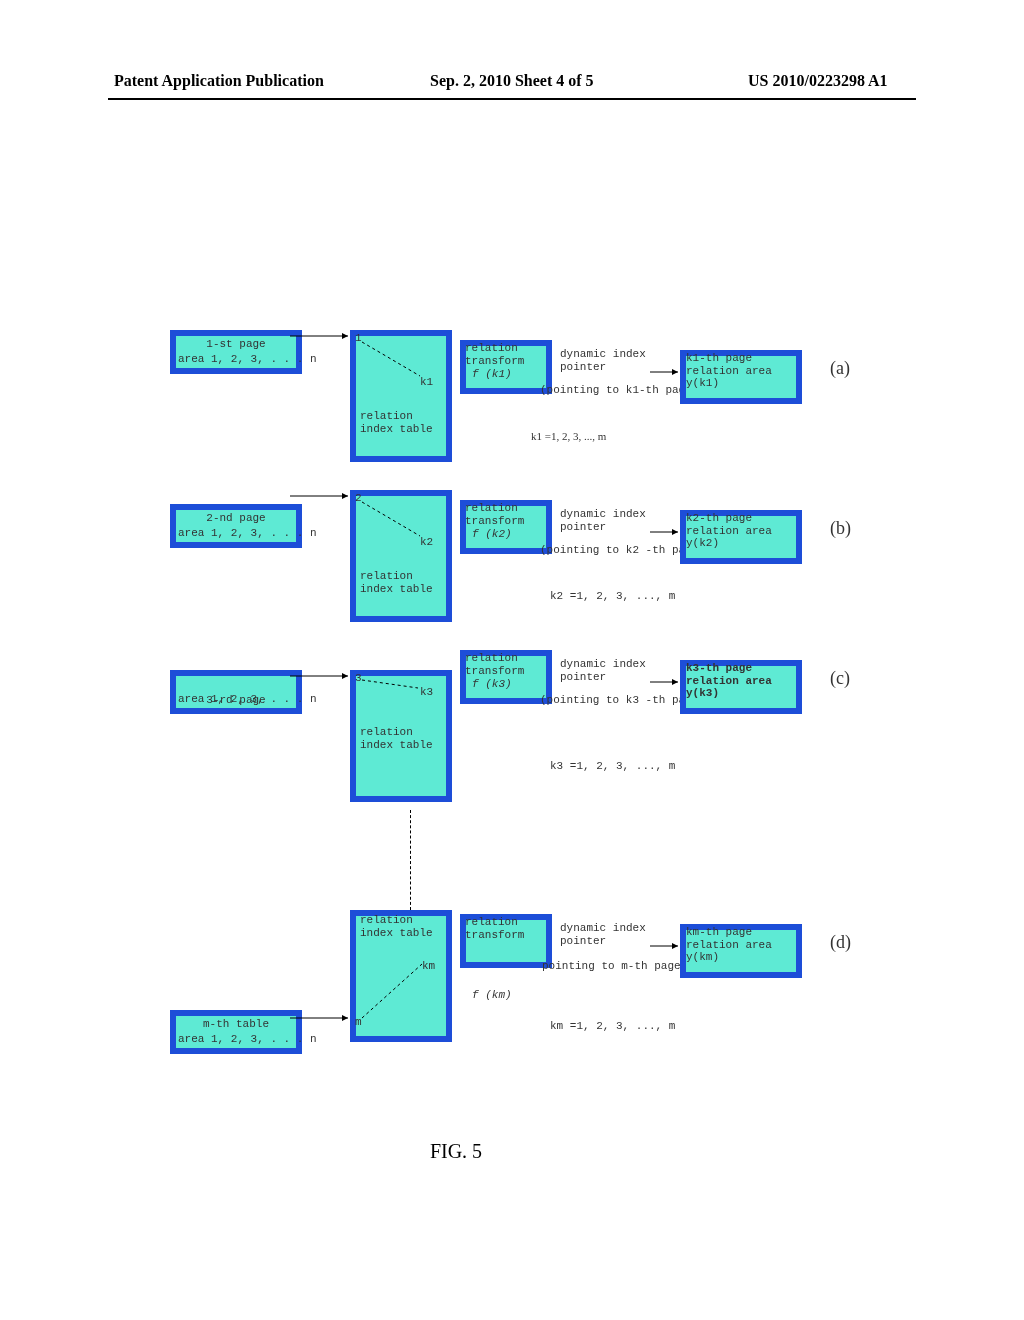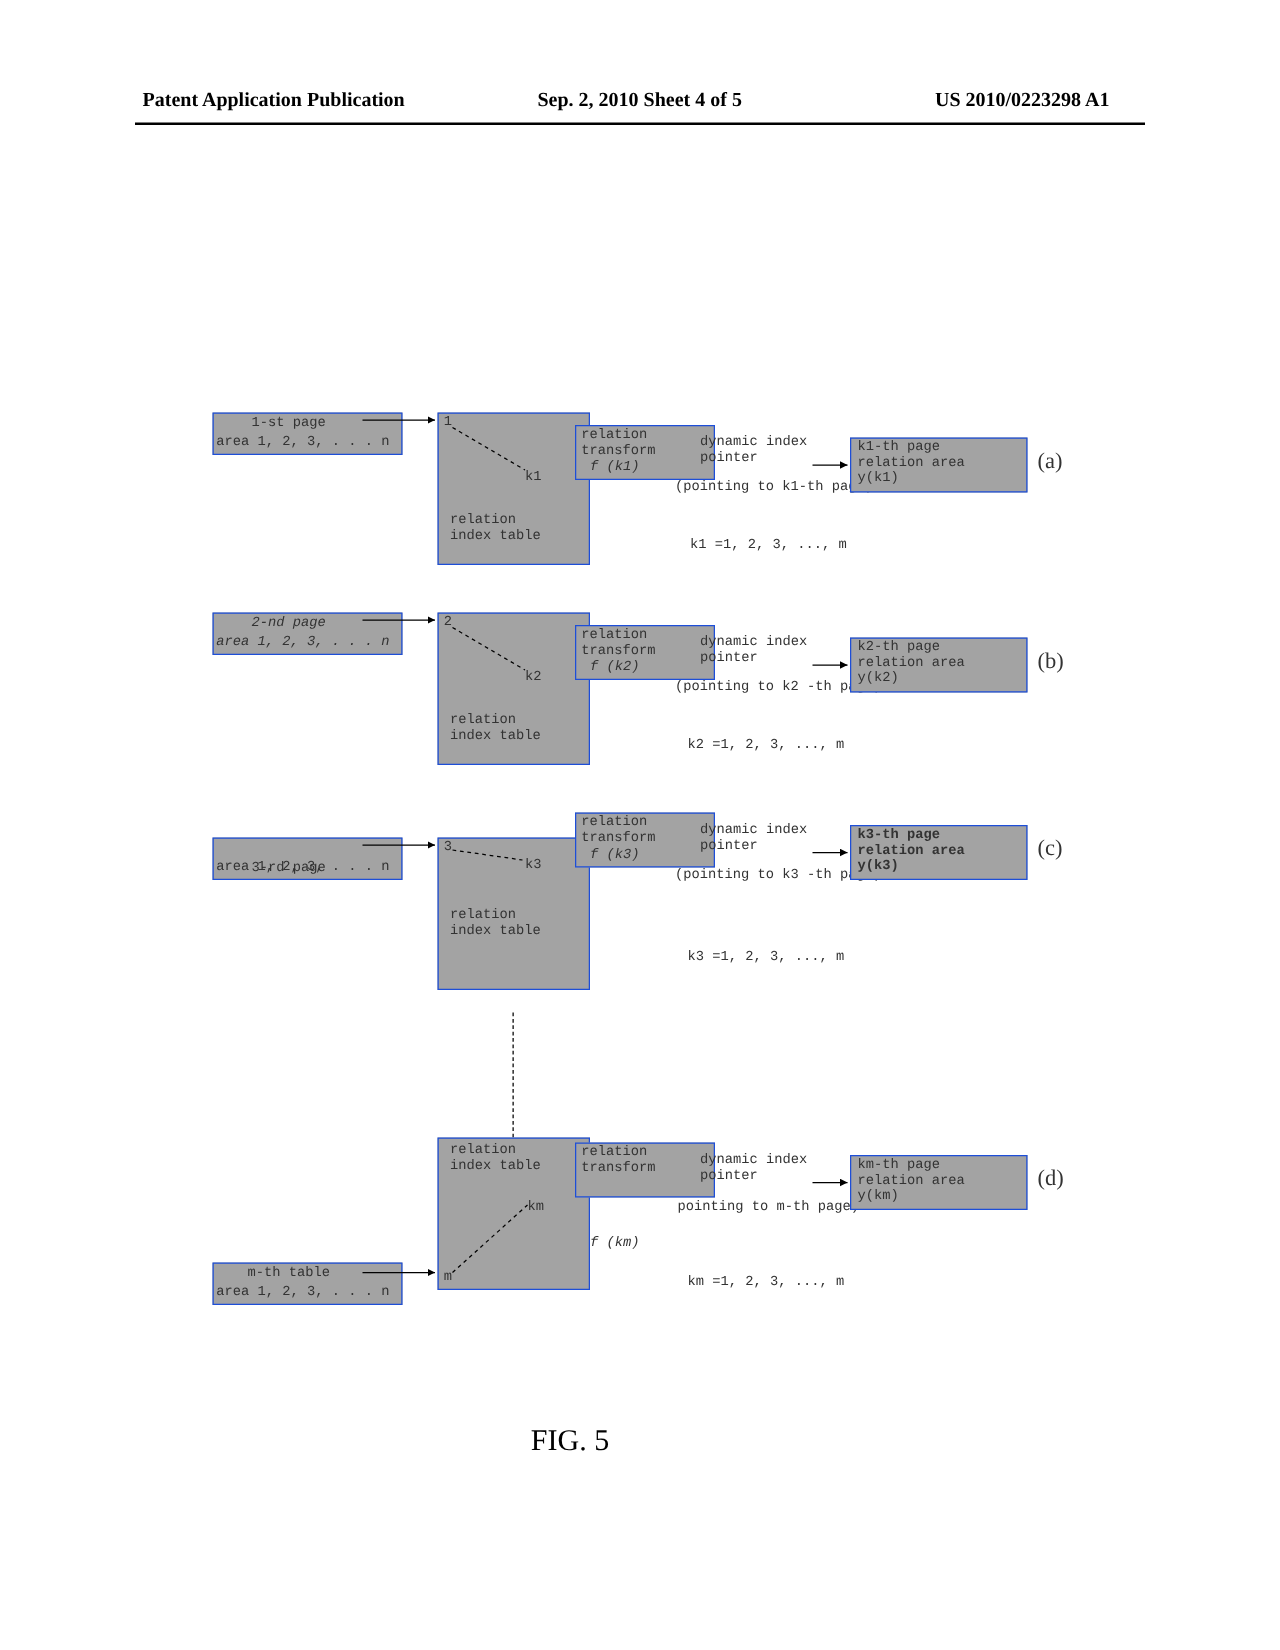--- a/index.html
+++ b/index.html
@@ -32,40 +32,39 @@
     position: absolute;
     left: 150px;
     width: 730px;
     font-family: "Courier New", monospace;
     font-size: 11px;
     color: #333;
   }
 
   .box {
     position: absolute;
-    border: 1px solid #1d4ed8;
-    background: #a3a3a3;
-    padding-left: 30px;
+    border: 6px solid #1d4ed8;
+    background: #5eead4;
   }
   .lbl { position: absolute; white-space: pre; line-height: 1.15; }
   .marker { position: absolute; font-size: 18px; font-family: "Times New Roman", serif; }
   .ital { font-style: italic; }
 
   svg.overlay {
     position: absolute;
     top: 0; left: 0;
     width: 730px; height: 100%;
     pointer-events: none;
   }
 
   .figcap {
     position: absolute;
     width: 912px;
     text-align: center;
-    font-size: 24px;
+    font-size: 20px;
   }
 
   .vdash {
     position: absolute;
     border-left: 1px dashed #000;
     width: 0;
   }
 </style>
 </head>
 <body>
@@ -97,38 +96,38 @@
 
   <div class="lbl" style="left:410px; top:18px;">dynamic index
 pointer</div>
   <div class="lbl" style="left:390px; top:54px;">(pointing to k1-th page)</div>
 
   <div class="box" style="left:530px; top:20px; width:110px; height:42px;"></div>
   <div class="lbl" style="left:536px; top:22px;">k1-th page
 relation area
 y(k1)</div>
 
-  <div class="lbl" style="left:402px; top:100px;">k1 =1, 2, 3, ..., m</div>
+  <div class="lbl" style="left:381px; top:100px;font-family:Liberation Serif, serif;">k1 =1, 2, 3, ..., m</div>
 
   <div class="marker" style="left:680px; top:28px;">(a)</div>
 
   <svg class="overlay">
     <defs>
         <marker id="ah1" markerWidth="8" markerHeight="8" refX="6" refY="3" orient="auto">
           <path d="M0,0 L6,3 L0,6 Z" fill="#000"></path>
         </marker>
       </defs>
     <line x1="140" y1="6" x2="198" y2="6" stroke="#000" marker-end="url(#ah1)"></line>
     <line x1="212" y1="12" x2="270" y2="46" stroke="#000" stroke-dasharray="3,3"></line>
     <line x1="500" y1="42" x2="528" y2="42" stroke="#000" marker-end="url(#ah1)"></line>
   </svg>
 </div>
 
 <div class="fig" style="top:490px; height:150px;">
-  <div class="box" style="left:20px; top:0; width:120px; height:32px;font-style:italic;">
+  <div class="box" style="left:20px; top:14px; width:120px; height:32px;">
     <div class="lbl" style="left:6px; top:2px; width:108px; text-align:center;">2-nd page</div>
     <div class="lbl" style="left:2px; top:17px;">area 1, 2, 3, . . . n</div>
   </div>
   <div class="box" style="left:200px; top:0; width:90px; height:120px;"></div>
   <div class="lbl" style="left:205px; top:2px;">2</div>
   <div class="lbl" style="left:270px; top:46px;">k2</div>
   <div class="lbl" style="left:210px; top:80px;">relation
 index table</div>
   <div class="box" style="left:310px; top:10px; width:80px; height:42px;"></div>
   <div class="lbl" style="left:315px; top:12px;">relation

